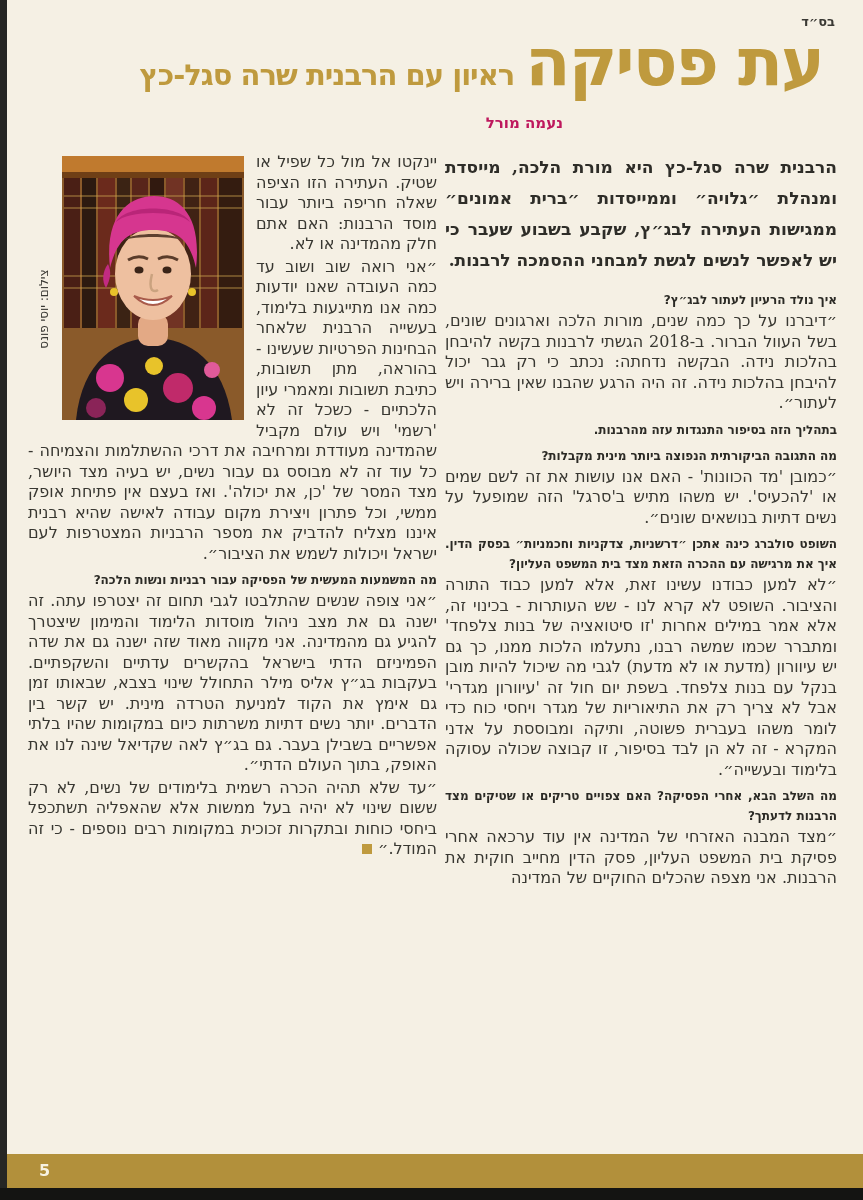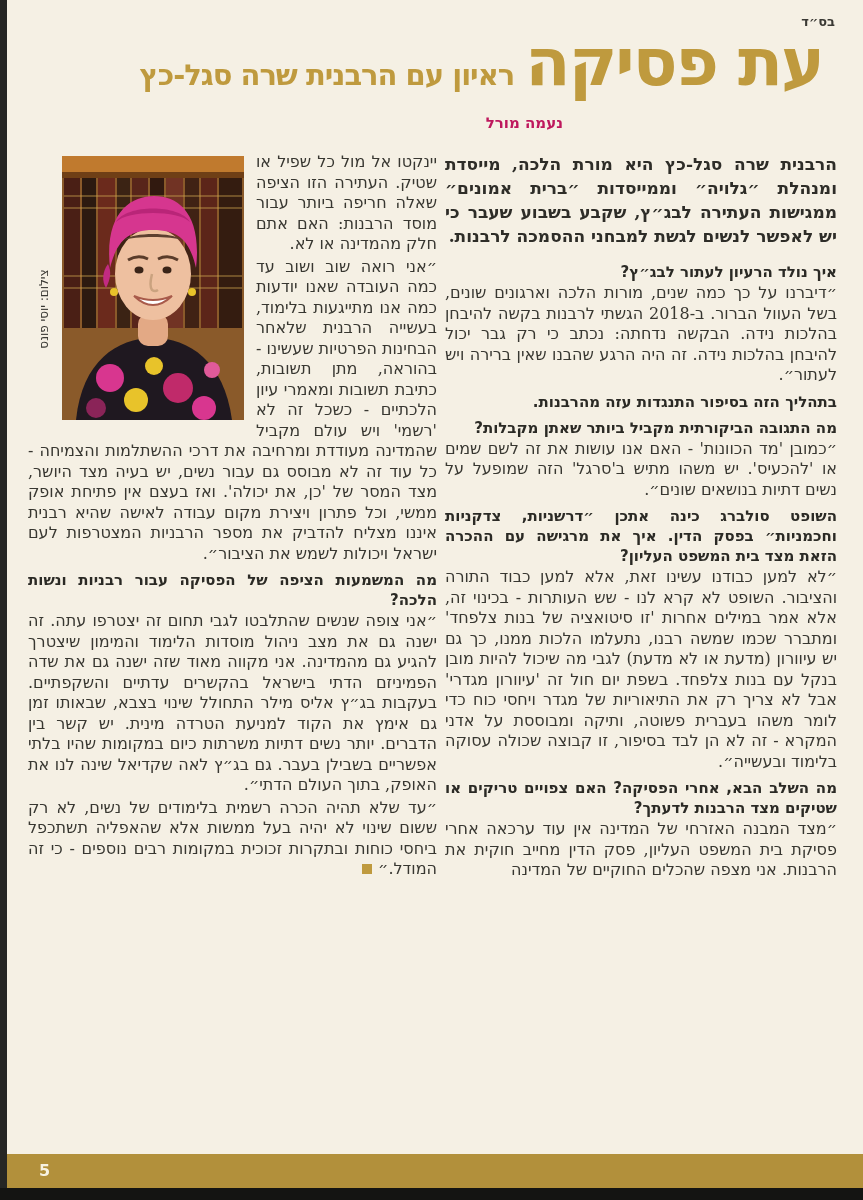--- a/index.html
+++ b/index.html
@@ -21,22 +21,22 @@
                 color:#bf9a3e; letter-spacing:-2px; }
   .sub-title  { font-family:"DejaVu Sans",sans-serif; font-weight:bold; font-size:29px; color:#bf9a3e;
                 letter-spacing:-1px; margin-right:6px; }
   .byline { position:absolute; top:114px; right:300px; font-family:"DejaVu Sans",sans-serif;
             font-weight:bold; font-size:15px; color:#be185d; }
 
   .col { position:absolute; top:152px; text-align:justify; font-size:16px; line-height:20.5px; }
   .col-right { right:26px; width:392px; }
   .col-left  { left:28px;  width:409px; }
 
-  .intro { font-weight:bold; font-size:17px; line-height:24px; color:#2e2d28; margin-bottom:14px; }
-  .q { font-family:"DejaVu Sans",sans-serif; font-weight:bold; font-size:15px; line-height:20px;
+  .intro { font-weight:bold; font-size:17px; line-height:31px; color:#2e2d28; margin-bottom:14px; }
+  .q { font-family:"DejaVu Sans",sans-serif; font-weight:bold; font-size:12px; line-height:20px;
        color:#2b2a25; margin-top:6px; margin-bottom:1px; }
   .a { margin-bottom:2px; }
 
   .photo-block { float:left; width:218px; height:268px; margin:2px 10px 8px 0; position:relative; direction:ltr; }
   .credit-rail { position:absolute; left:0; top:0; width:32px; height:268px; }
   .credit-text { position:absolute; top:58%; left:50%; white-space:nowrap;
                  transform:translate(-50%,-50%) rotate(-90deg);
                  font-size:12px; color:#3a3934; font-family:"DejaVu Sans",sans-serif; }
   .photo-frame { position:absolute; left:34px; top:2px; width:182px; height:264px; background:#7a4a1e; }
   .photo-frame svg { display:block; }
@@ -60,21 +60,21 @@
     <span class="main-title">עת פסיקה</span>
     <span class="sub-title">ראיון עם הרבנית שרה סגל-כץ</span>
   </div>
   <div class="byline">נעמה מורל</div>
 
   <div class="col col-right">
     <p class="intro">הרבנית שרה סגל-כץ היא מורת הלכה, מייסדת ומנהלת ״גלויה״ וממייסדות ״ברית אמונים״ ממגישות העתירה לבג״ץ, שקבע בשבוע שעבר כי יש לאפשר לנשים לגשת למבחני ההסמכה לרבנות.</p>
     <p class="q">איך נולד הרעיון לעתור לבג״ץ?</p>
     <p class="a">״דיברנו על כך כמה שנים, מורות הלכה וארגונים שונים, בשל העוול הברור. ב-2018 הגשתי לרבנות בקשה להיבחן בהלכות נידה. הבקשה נדחתה: נכתב כי רק גבר יכול להיבחן בהלכות נידה. זה היה הרגע שהבנו שאין ברירה ויש לעתור״.</p>
     <p class="q">בתהליך הזה בסיפור התנגדות עזה מהרבנות.</p>
-    <p class="q">מה התגובה הביקורתית מקביל ביותר שאתן מקבלות?</p>
+    <p class="q">מה התגובה הביקורתית הנפוצה ביותר מינית מקבלות?</p>
     <p class="a">״כמובן 'מד הכוונות' - האם אנו עושות את זה לשם שמים או 'להכעיס'. יש משהו מתיש ב'סרגל' הזה שמופעל על נשים דתיות בנושאים שונים״.</p>
     <p class="q">השופט סולברג כינה אתכן ״דרשניות, צדקניות וחכמניות״ בפסק הדין. איך את מרגישה עם ההכרה הזאת מצד בית המשפט העליון?</p>
     <p class="a">״לא למען כבודנו עשינו זאת, אלא למען כבוד התורה והציבור. השופט לא קרא לנו - שש העותרות - בכינוי זה, אלא אמר במילים אחרות 'זו סיטואציה של בנות צלפחד' ומתברר שכמו שמשה רבנו, נתעלמו הלכות ממנו, כך גם יש עיוורון (מדעת או לא מדעת) לגבי מה שיכול להיות מובן בנקל עם בנות צלפחד. בשפת יום חול זה 'עיוורון מגדרי' אבל לא צריך רק את התיאוריות של מגדר ויחסי כוח כדי לומר משהו בעברית פשוטה, ותיקה ומבוססת על אדני המקרא - זה לא הן לבד בסיפור, זו קבוצה שכולה עסוקה בלימוד ובעשייה״.</p>
     <p class="q">מה השלב הבא, אחרי הפסיקה? האם צפויים טריקים או שטיקים מצד הרבנות לדעתך?</p>
     <p class="a">״מצד המבנה האזרחי של המדינה אין עוד ערכאה אחרי פסיקת בית המשפט העליון, פסק הדין מחייב חוקית את הרבנות. אני מצפה שהכלים החוקיים של המדינה</p>
   </div>
 
   <div class="col col-left">
     <div class="photo-block">
       <div class="credit-rail">
@@ -136,21 +136,21 @@
 
           <path d="M72 140 q19 18 38 0 q-19 8 -38 0 Z" fill="#ffffff" stroke="#a85a4a" stroke-width="2"></path>
 
           <circle cx="52" cy="136" r="4" fill="#e8c32a"></circle>
           <circle cx="130" cy="136" r="4" fill="#e8c32a"></circle>
         </svg>
       </div>
     </div>
     <p class="a">יינקטו אל מול כל שפיל או שטיק. העתירה הזו הציפה שאלה חריפה ביותר עבור מוסד הרבנות: האם אתם חלק מהמדינה או לא.</p>
     <p class="a">״אני רואה שוב ושוב עד כמה העובדה שאנו יודעות כמה אנו מתייגעות בלימוד, בעשייה הרבנית שלאחר הבחינות הפרטיות שעשינו - בהוראה, מתן תשובות, כתיבת תשובות ומאמרי עיון הלכתיים - כשכל זה לא 'רשמי' ויש עולם מקביל שהמדינה מעודדת ומרחיבה את דרכי ההשתלמות והצמיחה - כל עוד זה לא מבוסס גם עבור נשים, יש בעיה מצד היושר, מצד המסר של 'כן, את יכולה'. ואז בעצם אין פתיחת אופק ממשי, וכל פתרון ויצירת מקום עבודה לאישה שהיא רבנית איננו מצליח להדביק את מספר הרבניות המצטרפות לעם ישראל ויכולות לשמש את הציבור״.</p>
-    <p class="q">מה המשמעות הציפה של הפסיקה עבור רבניות ונשות הלכה?</p>
+    <p class="q">מה המשמעות המעשית של הפסיקה עבור רבניות ונשות הלכה?</p>
     <p class="a">״אני צופה שנשים שהתלבטו לגבי תחום זה יצטרפו עתה. זה ישנה גם את מצב ניהול מוסדות הלימוד והמימון שיצטרך להגיע גם מהמדינה. אני מקווה מאוד שזה ישנה גם את שדה הפמיניזם הדתי בישראל בהקשרים עדתיים והשקפתיים. בעקבות בג״ץ אליס מילר התחולל שינוי בצבא, שבאותו זמן גם אימץ את הקוד למניעת הטרדה מינית. יש קשר בין הדברים. יותר נשים דתיות משרתות כיום במקומות שהיו בלתי אפשריים בשבילן בעבר. גם בג״ץ לאה שקדיאל שינה לנו את האופק, בתוך העולם הדתי״.</p>
     <p class="a"><span>״עד שלא תהיה הכרה רשמית בלימודים של נשים, לא רק ששום שינוי לא יהיה בעל ממשות אלא שהאפליה תשתכפל ביחסי כוחות ובתקרות זכוכית במקומות רבים נוספים - כי זה המודל.״</span><span class="endmark"></span></p>
   </div>
 
   <div class="footer-bar">
     <span class="page-num">5</span>
   </div>
   <div class="edge-bottom"></div>
 </div>
 

